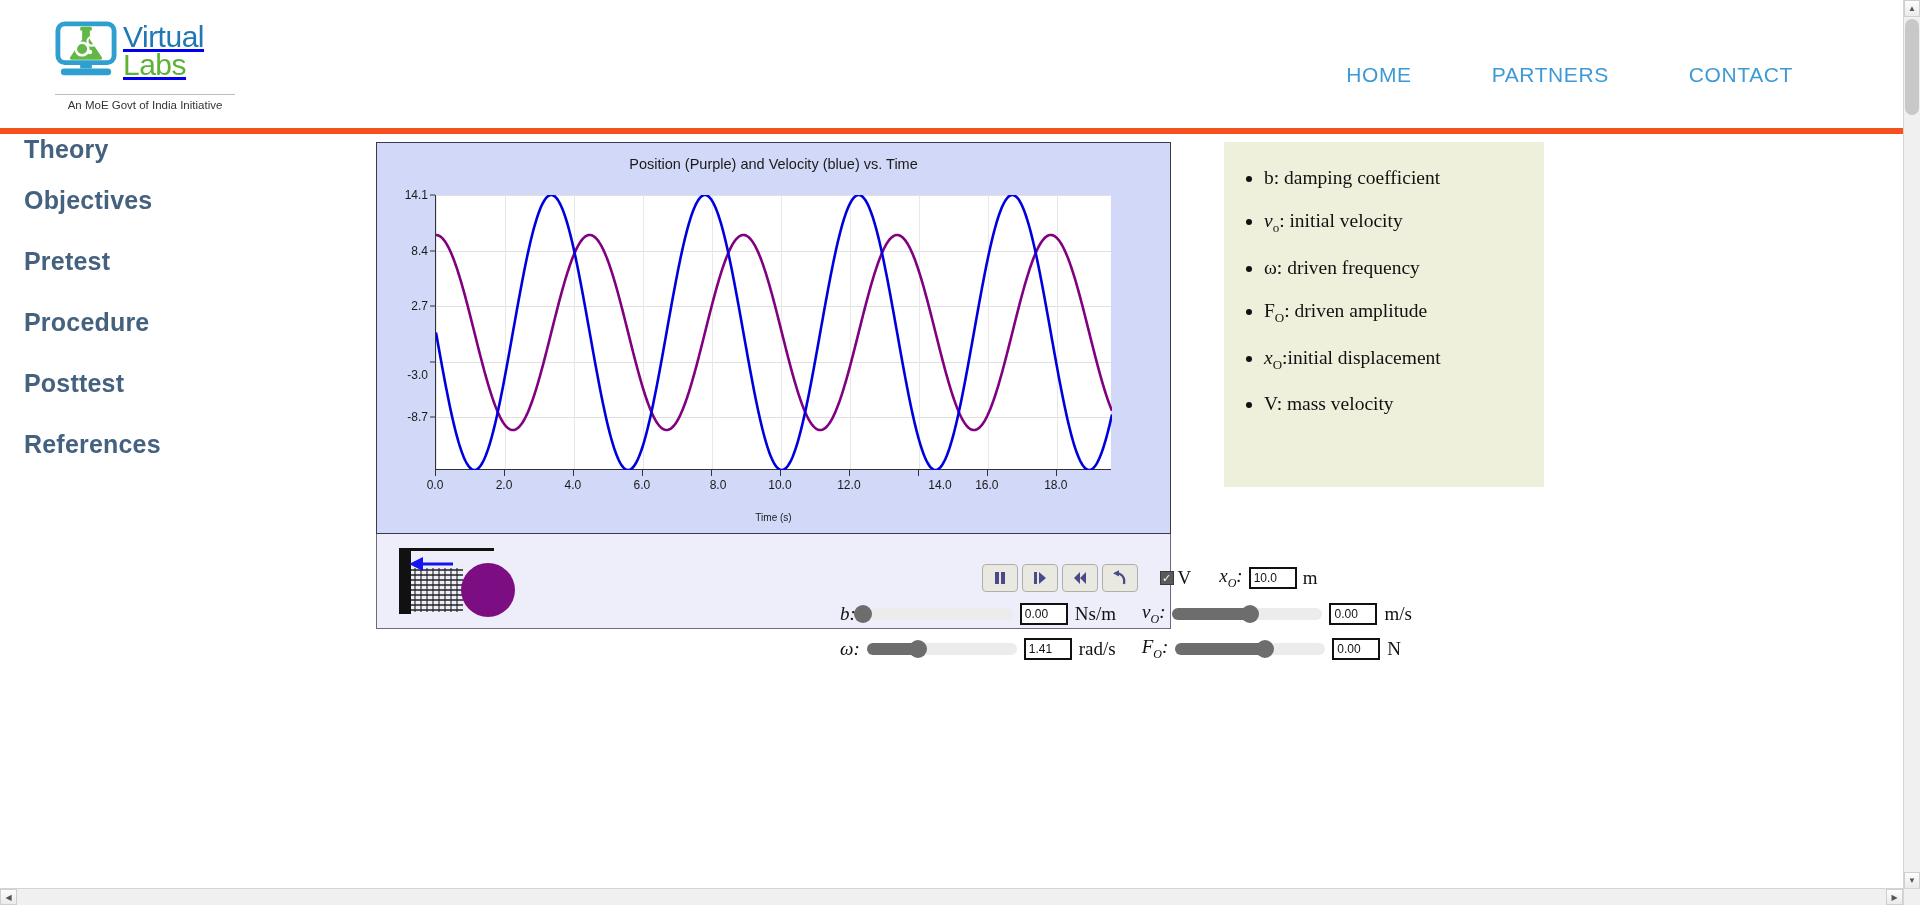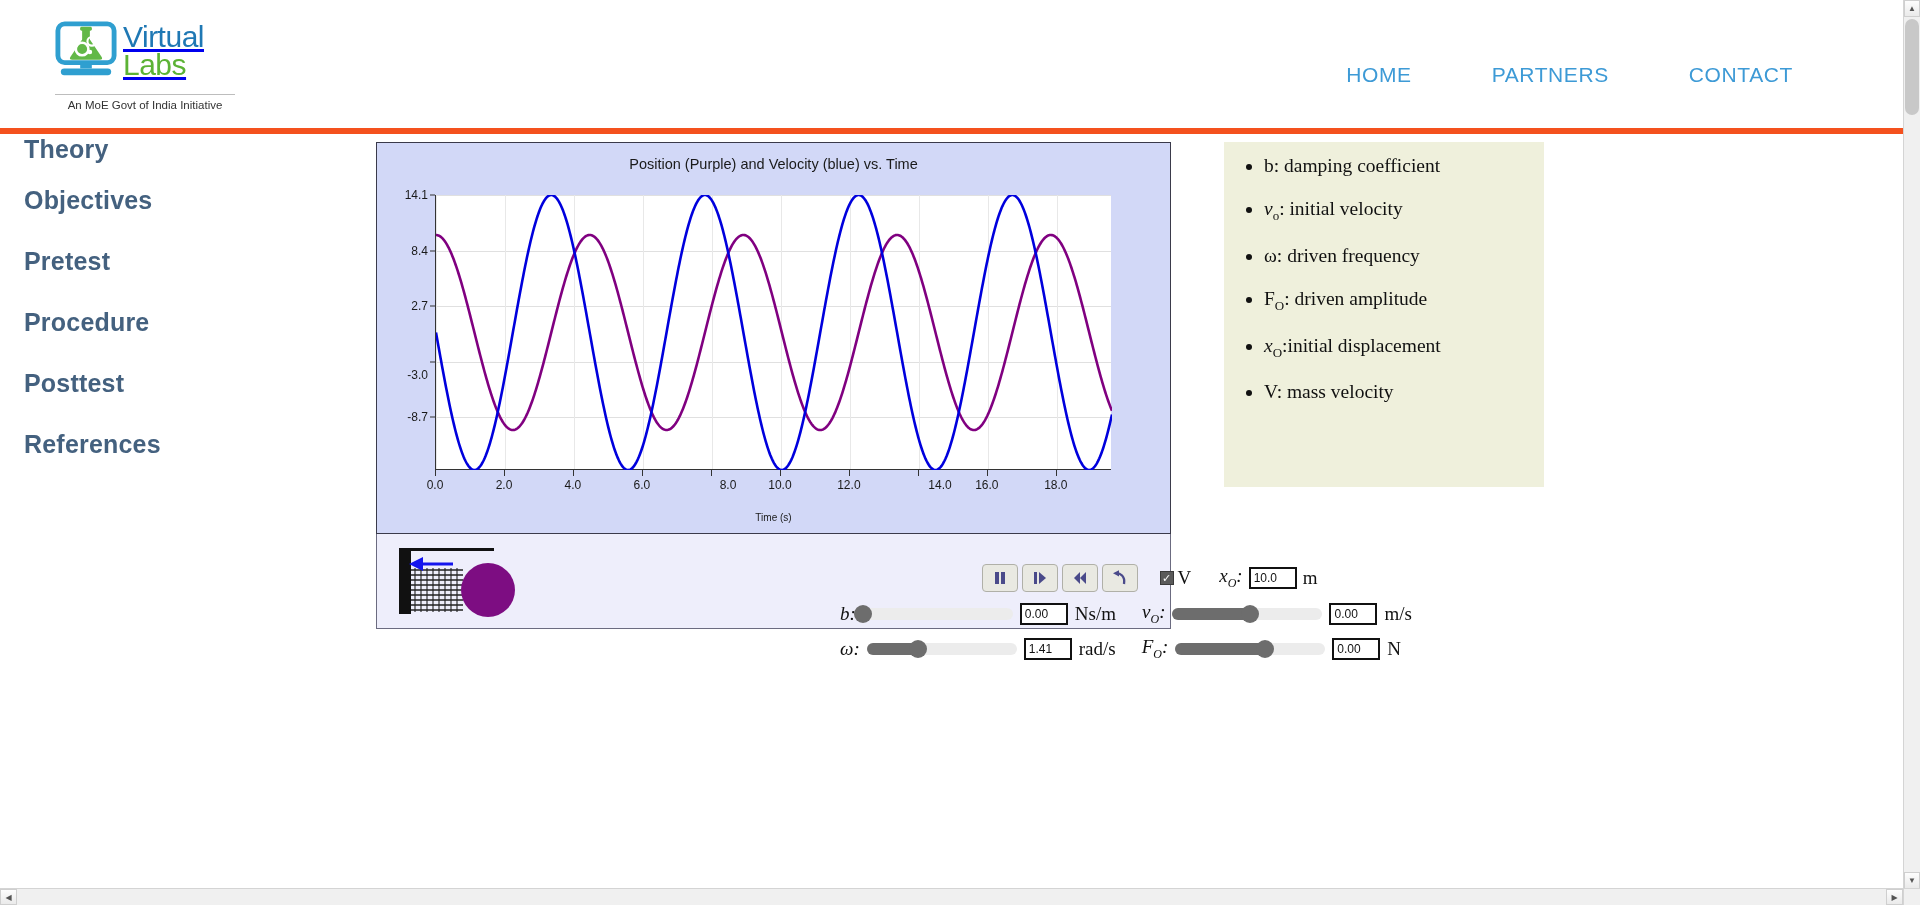--- a/index.html
+++ b/index.html
@@ -169,21 +169,21 @@
   .right-gap { margin-left:26px; }
 
   
   .infobox {
     position:absolute; left:1224px; top:8px; width:320px; min-height:345px;
     background:#eff0dc; padding:12px 14px 14px 14px;
   }
   .infobox ul { margin:0; padding-left:26px; }
   .infobox li {
     font-family:"Liberation Serif", serif; font-size:19.5px; color:#111;
-    margin-bottom:20px; line-height:1.2;
+    margin-bottom:20px; line-height:1.2;margin-top:12px;
   }
   .infobox li i { font-style:italic; }
   .infobox li sub { font-size:13px; }
 </style>
 </head>
 <body>
 
 <div id="root">
   <div class="page">
 
@@ -274,21 +274,21 @@
               </div>
             <div id="xtick-layer">
                 <div class="xtick" style="left: 0px;">0.0</div>
                 <div class="xtick-mark" style="left: 0px;"></div>
                 <div class="xtick" style="left: 68.9796px;">2.0</div>
                 <div class="xtick-mark" style="left: 68.9796px;"></div>
                 <div class="xtick" style="left: 137.959px;">4.0</div>
                 <div class="xtick-mark" style="left: 137.959px;"></div>
                 <div class="xtick" style="left: 206.939px;">6.0</div>
                 <div class="xtick-mark" style="left: 206.939px;"></div>
-                <div class="xtick" style="left: 286px; padding-left: 14px;">8.0</div>
+                <div class="xtick" style="left: 276px; padding-left: 14px;">8.0</div>
                 <div class="xtick-mark" style="left: 275.918px;"></div>
                 <div class="xtick" style="left: 344.898px;">10.0</div>
                 <div class="xtick-mark" style="left: 344.898px;"></div>
                 <div class="xtick" style="left: 413.878px;">12.0</div>
                 <div class="xtick-mark" style="left: 413.878px;"></div>
                 <div class="xtick" style="left: 457px; margin-left: 48px;">14.0</div>
                 <div class="xtick-mark" style="left: 482.857px;"></div>
                 <div class="xtick" style="left: 551.837px;">16.0</div>
                 <div class="xtick-mark" style="left: 551.837px;"></div>
                 <div class="xtick" style="left: 620.816px;">18.0</div>

